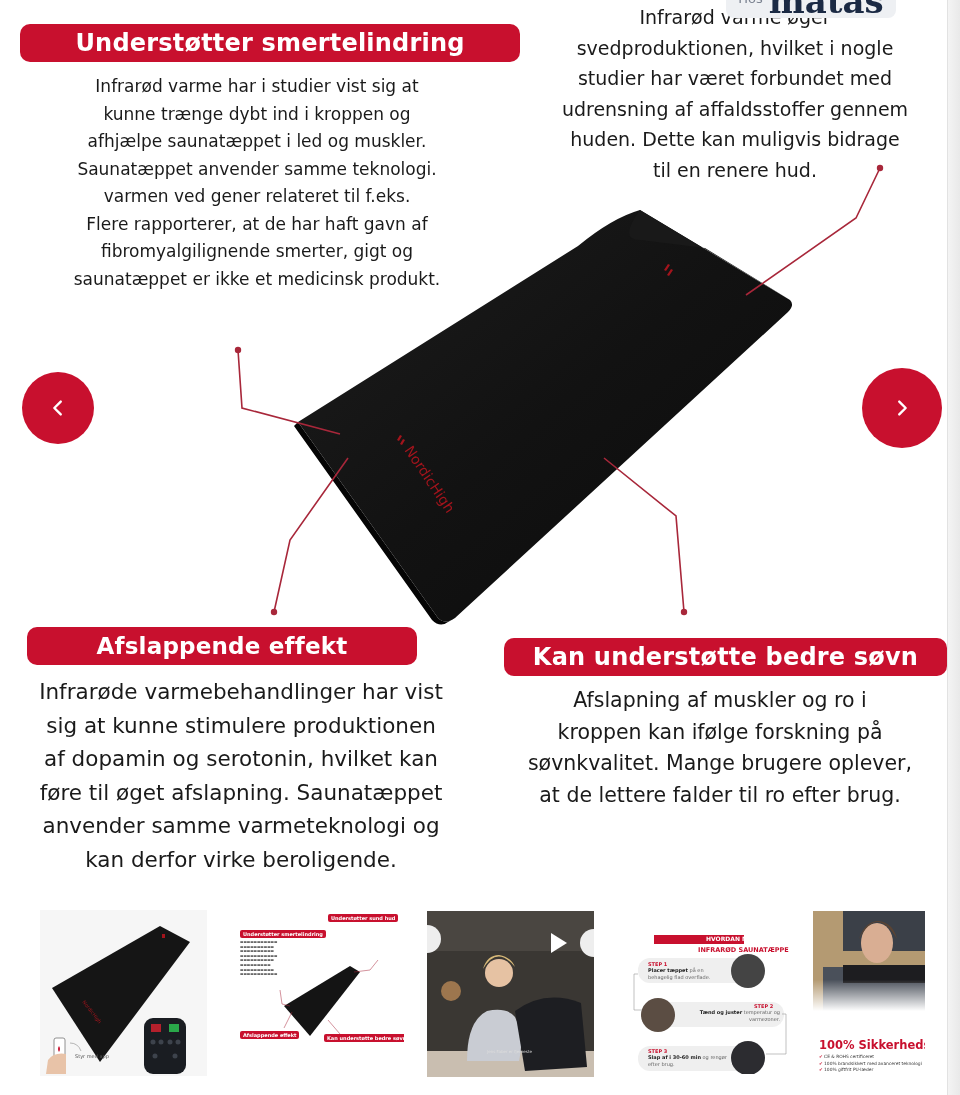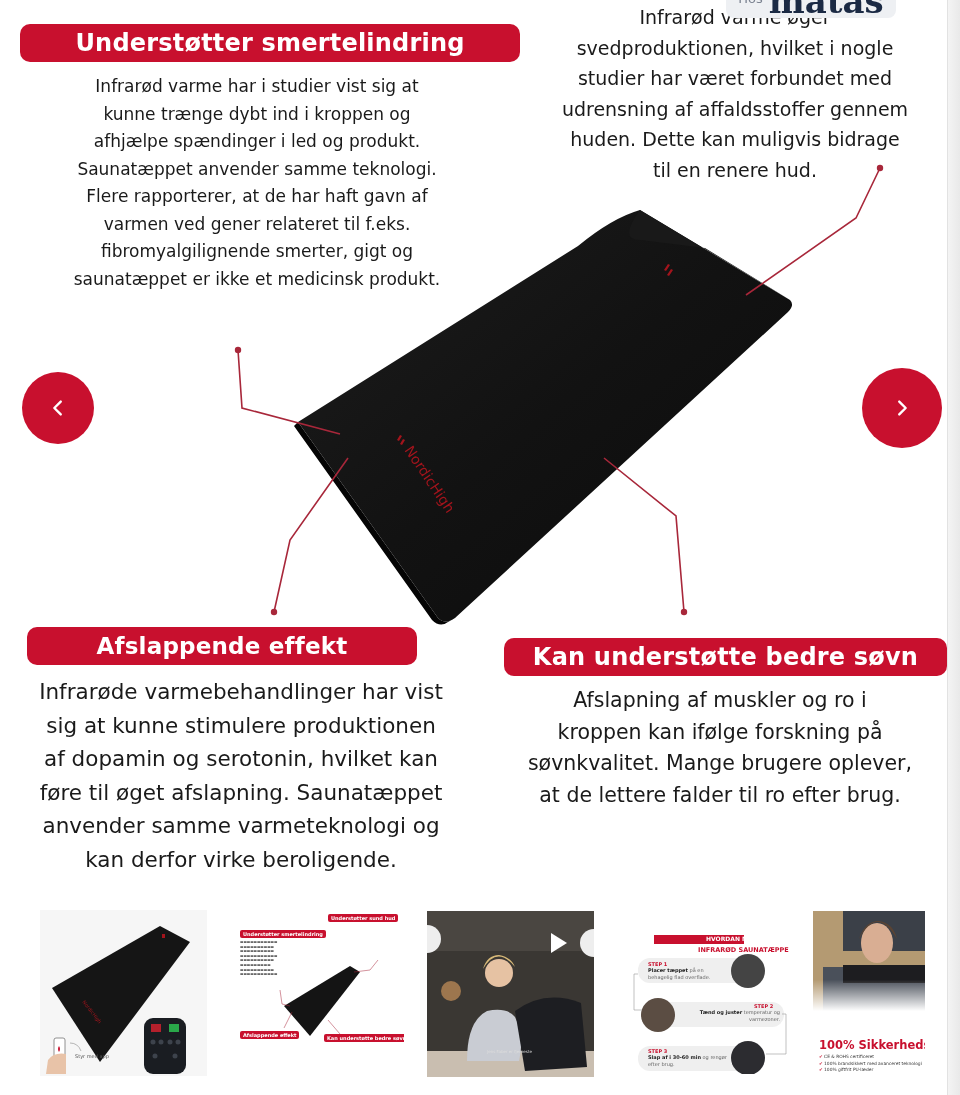--- a/index.html
+++ b/index.html
@@ -107,24 +107,24 @@
       <circle cx="274" cy="612" r="3.2"></circle>
       <circle cx="684" cy="612" r="3.2"></circle>
       <circle cx="880" cy="168" r="3.2"></circle>
     </g>
   </svg>
 
   <div class="pill tl">Understøtter smertelindring</div>
   <div class="para tl">
     <div>Infrarød varme har i studier vist sig at</div>
     <div>kunne trænge dybt ind i kroppen og</div>
-    <div>afhjælpe spændinger i led og produkt.</div>
+    <div>afhjælpe saunatæppet i led og muskler.</div>
     <div>Saunatæppet anvender samme teknologi.</div>
+    <div>varmen ved gener relateret til f.eks.</div>
     <div>Flere rapporterer, at de har haft gavn af</div>
-    <div>varmen ved gener relateret til f.eks.</div>
     <div>fibromyalgilignende smerter, gigt og</div>
     <div>saunatæppet er ikke et medicinsk produkt.</div>
   </div>
 
   <div class="para tr">
     <div>Infrarød varme øger</div>
     <div>svedproduktionen, hvilket i nogle</div>
     <div>studier har været forbundet med</div>
     <div>udrensning af affaldsstoffer gennem</div>
     <div>huden. Dette kan muligvis bidrage</div>

